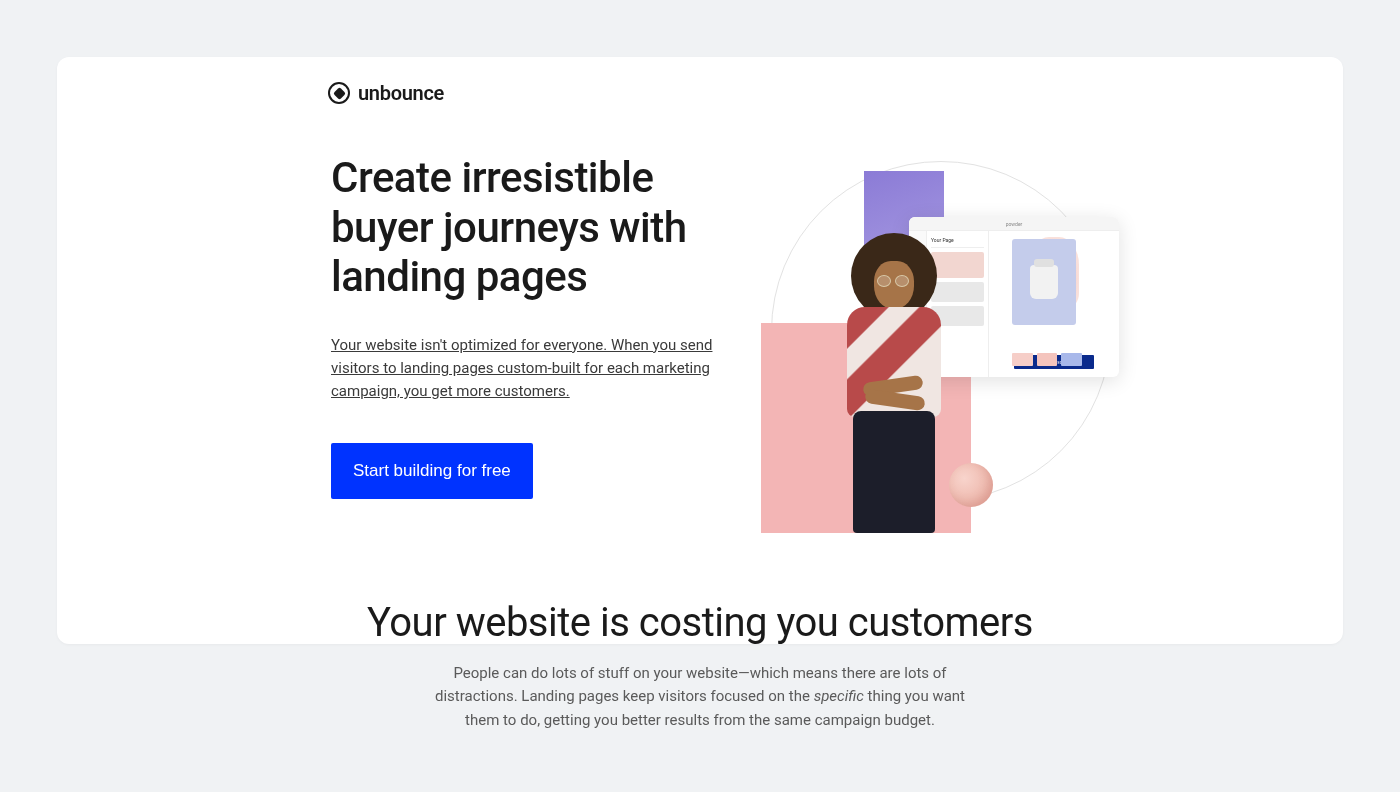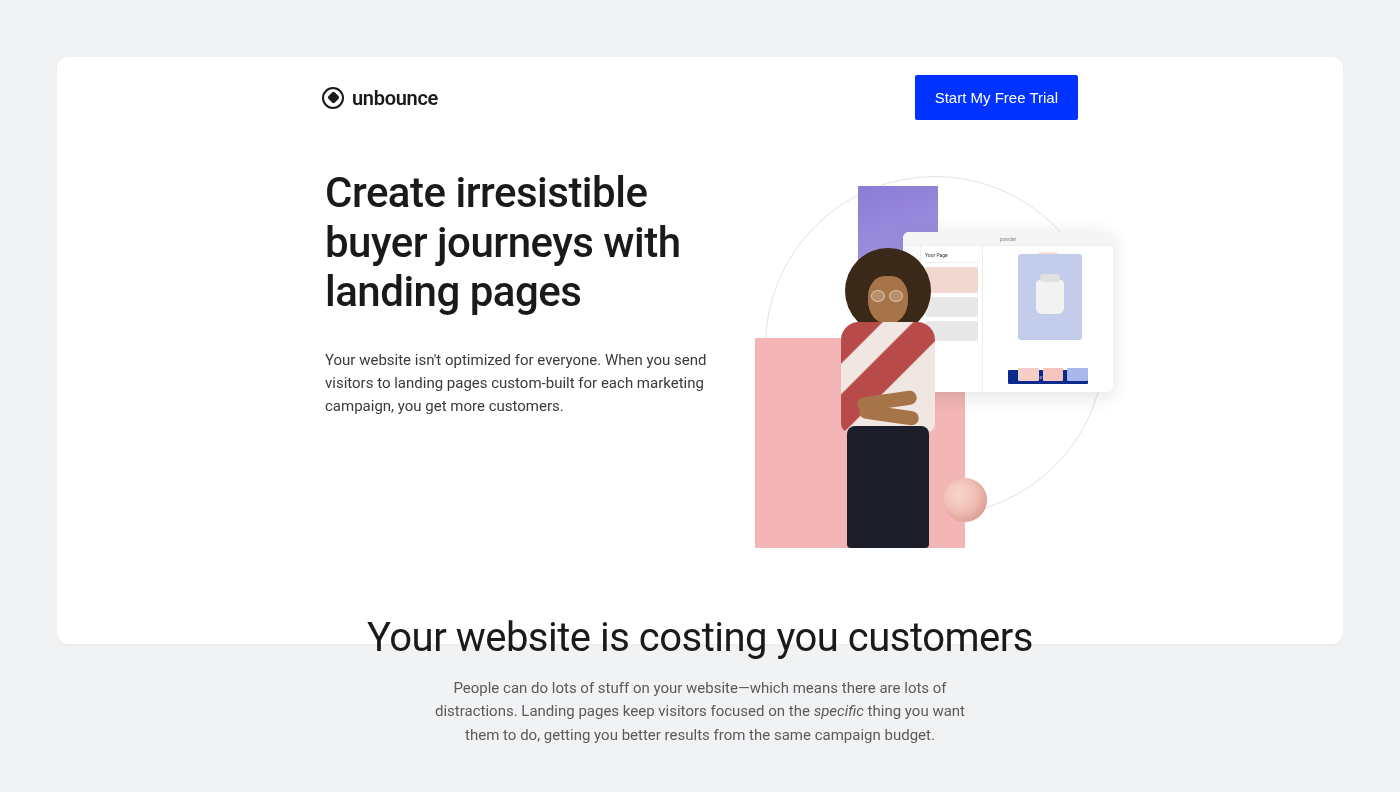--- a/index.html
+++ b/index.html
@@ -9,21 +9,21 @@
   width: 1400px;
   height: 792px;
   overflow: hidden;
   padding: 57px;
 }
 .card {
   background: #ffffff;
   border-radius: 12px;
   width: 1286px;
   height: 587px;
-  padding: 0;
+  padding: 6px;
   position: relative;
   box-shadow: 0 1px 3px rgba(0,0,0,0.04);
 }
 .header {
   display: flex;
   justify-content: space-between;
   align-items: center;
   padding: 18px 265px 0 265px;
 }
 .logo {
@@ -80,20 +80,21 @@
   font-weight: 500;
   color: #1a1a1a;
   letter-spacing: -0.5px;
   margin-bottom: 32px;
 }
 .hero-para {
   font-size: 15px;
   line-height: 1.55;
   color: #3a3a3a;
   margin-bottom: 20px;
+  text-decoration: underline;
 }
 .cta-btn {
   background: #0033ff;
   color: #ffffff;
   font-size: 17px;
   font-weight: 500;
   padding: 18px 22px;
   border: none;
   border-radius: 2px;
   cursor: pointer;
@@ -350,27 +351,27 @@
 </head>
 <body>
 
 <div class="card">
 
   <div class="header">
     <div class="logo">
       <div class="logo-mark"></div>
       <span class="logo-text">unbounce</span>
     </div>
-    <button class="trial-btn">Start My Free Trial</button>
   </div>
 
   <div class="hero">
     <div class="hero-left">
       <h1 class="hero-title">Create irresistible buyer journeys with landing pages</h1>
       <p class="hero-para">Your website isn't optimized for everyone. When you send visitors to landing pages custom-built for each marketing campaign, you get more customers.</p>
+      <button class="cta-btn">Start building for free</button>
     </div>
 
     <div class="hero-right">
       <div class="circle-bg"></div>
       <div class="pink-block"></div>
       <div class="purple-sq"></div>
 
       <div class="builder-panel">
         <div class="panel-header">powder</div>
         <div class="panel-body">

